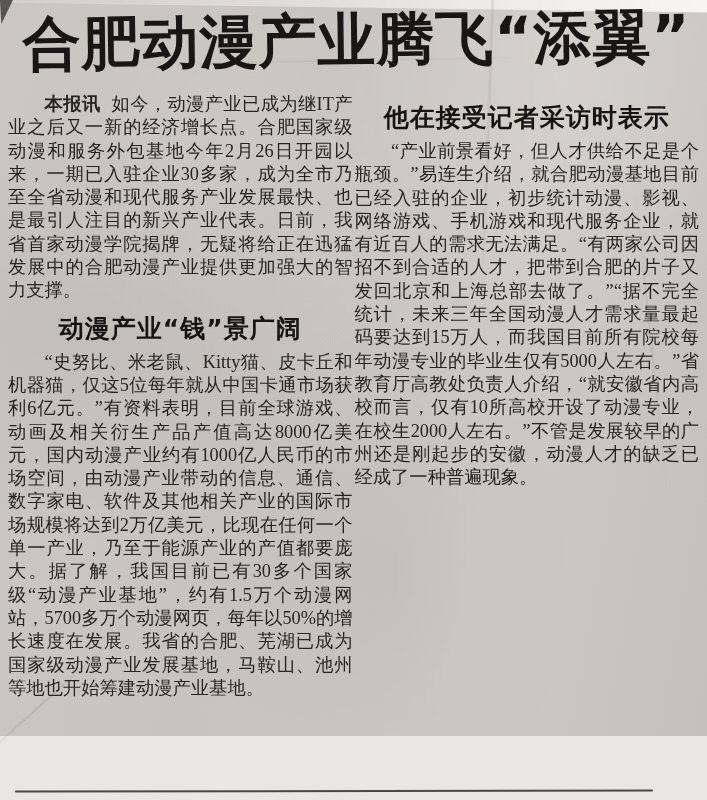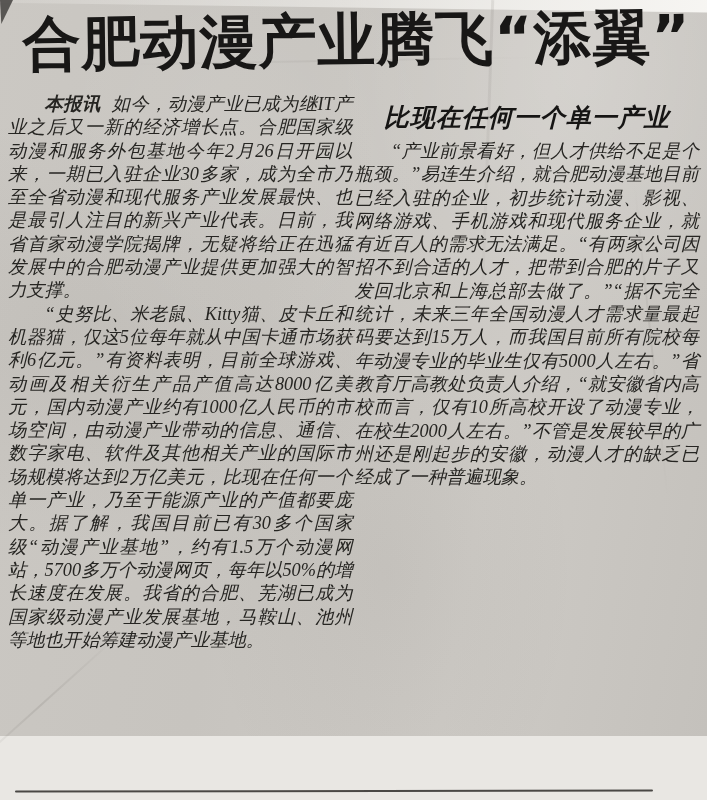--- a/index.html
+++ b/index.html
@@ -79,21 +79,20 @@
   .body-columns {
     position: absolute;
     top: 92px; left: 8px;
     width: 691px;
     display: flex;
     gap: 2px;
     font-family: "Liberation Serif", "DejaVu Serif", serif;
     font-size: 18.3px;
     line-height: 23.3px;
     color: #262522;
-    font-style: italic;
   }
   .col { flex: 1; min-width: 0; }
 
   .para {
     margin: 0;
     text-align: justify;
   }
   .indent { text-indent: 2em; }
 
   .lead-label {
@@ -139,29 +138,30 @@
   <div class="crease crease-c"></div>
   <div class="crease crease-d"></div>
 
   <h1 class="headline">合肥动漫产业腾飞“添翼”</h1>
 
   <div class="body-columns">
 
     <div class="col">
       <p class="para lead indent"><span class="lead-label">本报讯</span><span>如今，动漫产业已成为继IT产业之后又一新的经济增长点。合肥国家级动漫和服务外包基地今年2月26日开园以来，一期已入驻企业30多家，成为全市乃至全省动漫和现代服务产业发展最快、也是最引人注目的新兴产业代表。日前，我省首家动漫学院揭牌，无疑将给正在迅猛发展中的合肥动漫产业提供更加强大的智力支撑。</span></p>
 
+      <h2 class="subhead">动漫产业“钱”景广阔</h2>
 
       <p class="para indent">“史努比、米老鼠、Kitty猫、皮卡丘和机器猫，仅这5位每年就从中国卡通市场获利6亿元。”有资料表明，目前全球游戏、动画及相关衍生产品产值高达8000亿美元，国内动漫产业约有1000亿人民币的市场空间，由动漫产业带动的信息、通信、数字家电、软件及其他相关产业的国际市场规模将达到2万亿美元，比现在任何一个单一产业，乃至于能源产业的产值都要庞大。据了解，我国目前已有30多个国家级“动漫产业基地”，约有1.5万个动漫网站，5700多万个动漫网页，每年以50%的增长速度在发展。我省的合肥、芜湖已成为国家级动漫产业发展基地，马鞍山、池州等地也开始筹建动漫产业基地。</p>
 
 
     </div>
 
     <div class="col">
 
-      <h2 class="subhead">比现在任何一个单一产业</h2>
+      <h2 class="subhead">他在接受记者采访时表示</h2>
 
       <p class="para indent"><span>“产业前景看好，但人才供给不足是个瓶颈。”易连生介绍，就合肥动漫基地目前已经入驻的企业，初步统计动漫、影视、网络游戏、手机游戏和现代服务企业，就有近百人的需求无法满足。“有两家公司因招不到合适的人才，把带到合肥的片子又发回北京和上海总部去做了。”“据不完全统计，未来三年全国动漫人才需求量最起码要达到15万人，而我国目前所有院校每年动漫专业的毕业生仅有5000人左右。”省教育厅高教处负责人介绍，“就安徽省内高校而言，仅有10所高校开设了动漫专业，在校生2000人左右。”不管是发展较早的广州还是刚起步的安徽，动漫人才的缺乏已经成了一种普遍现象。</span></p>
     </div>
 
   </div>
 
   <div class="bottom-rule"></div>
 
 </div>
 

